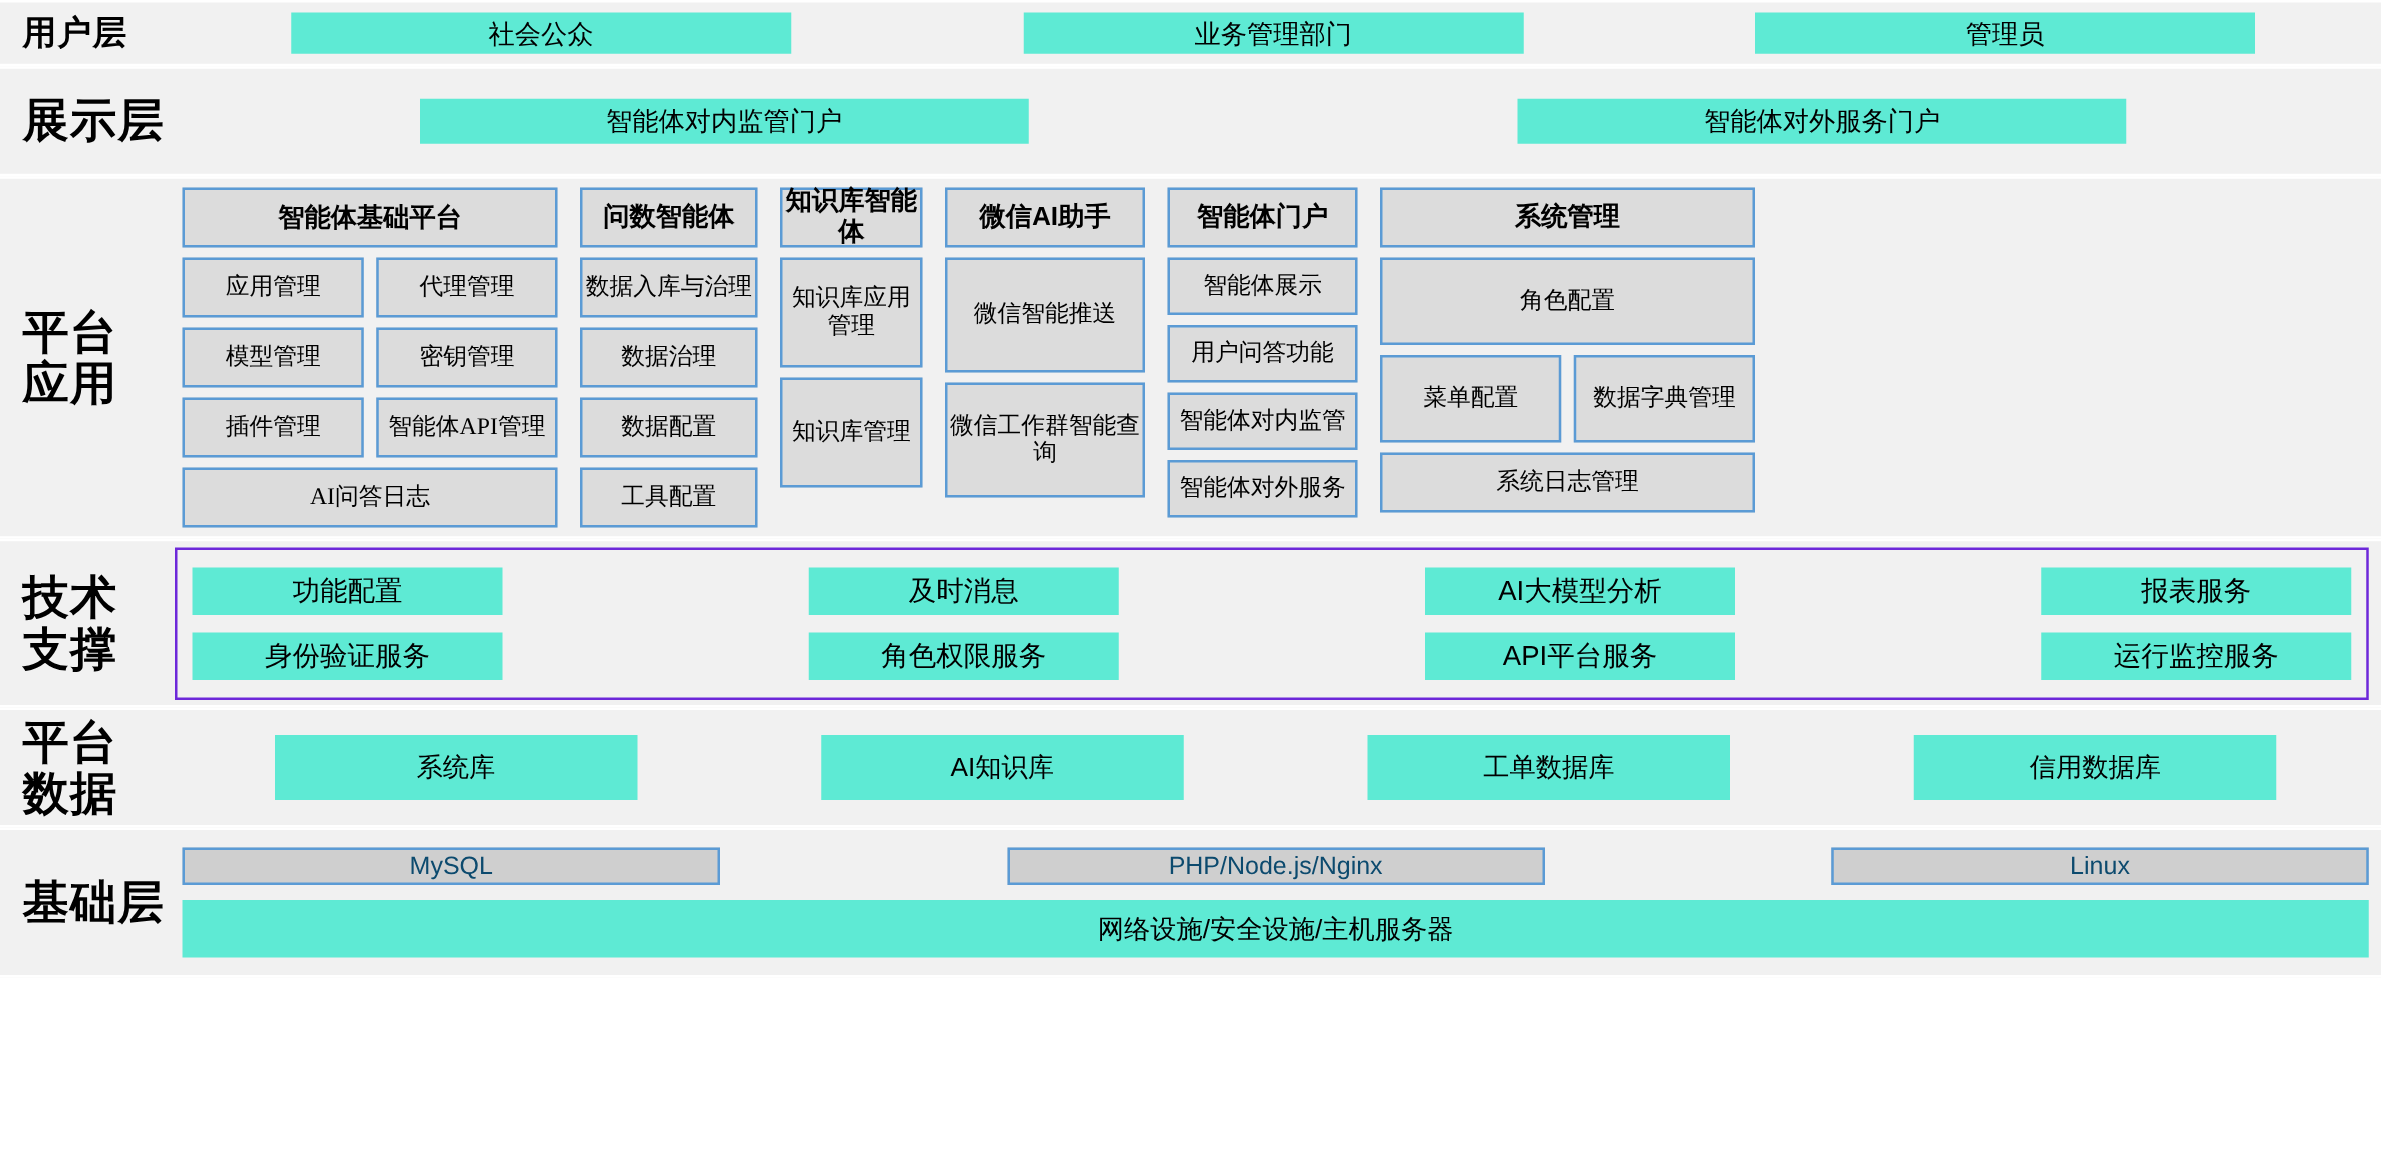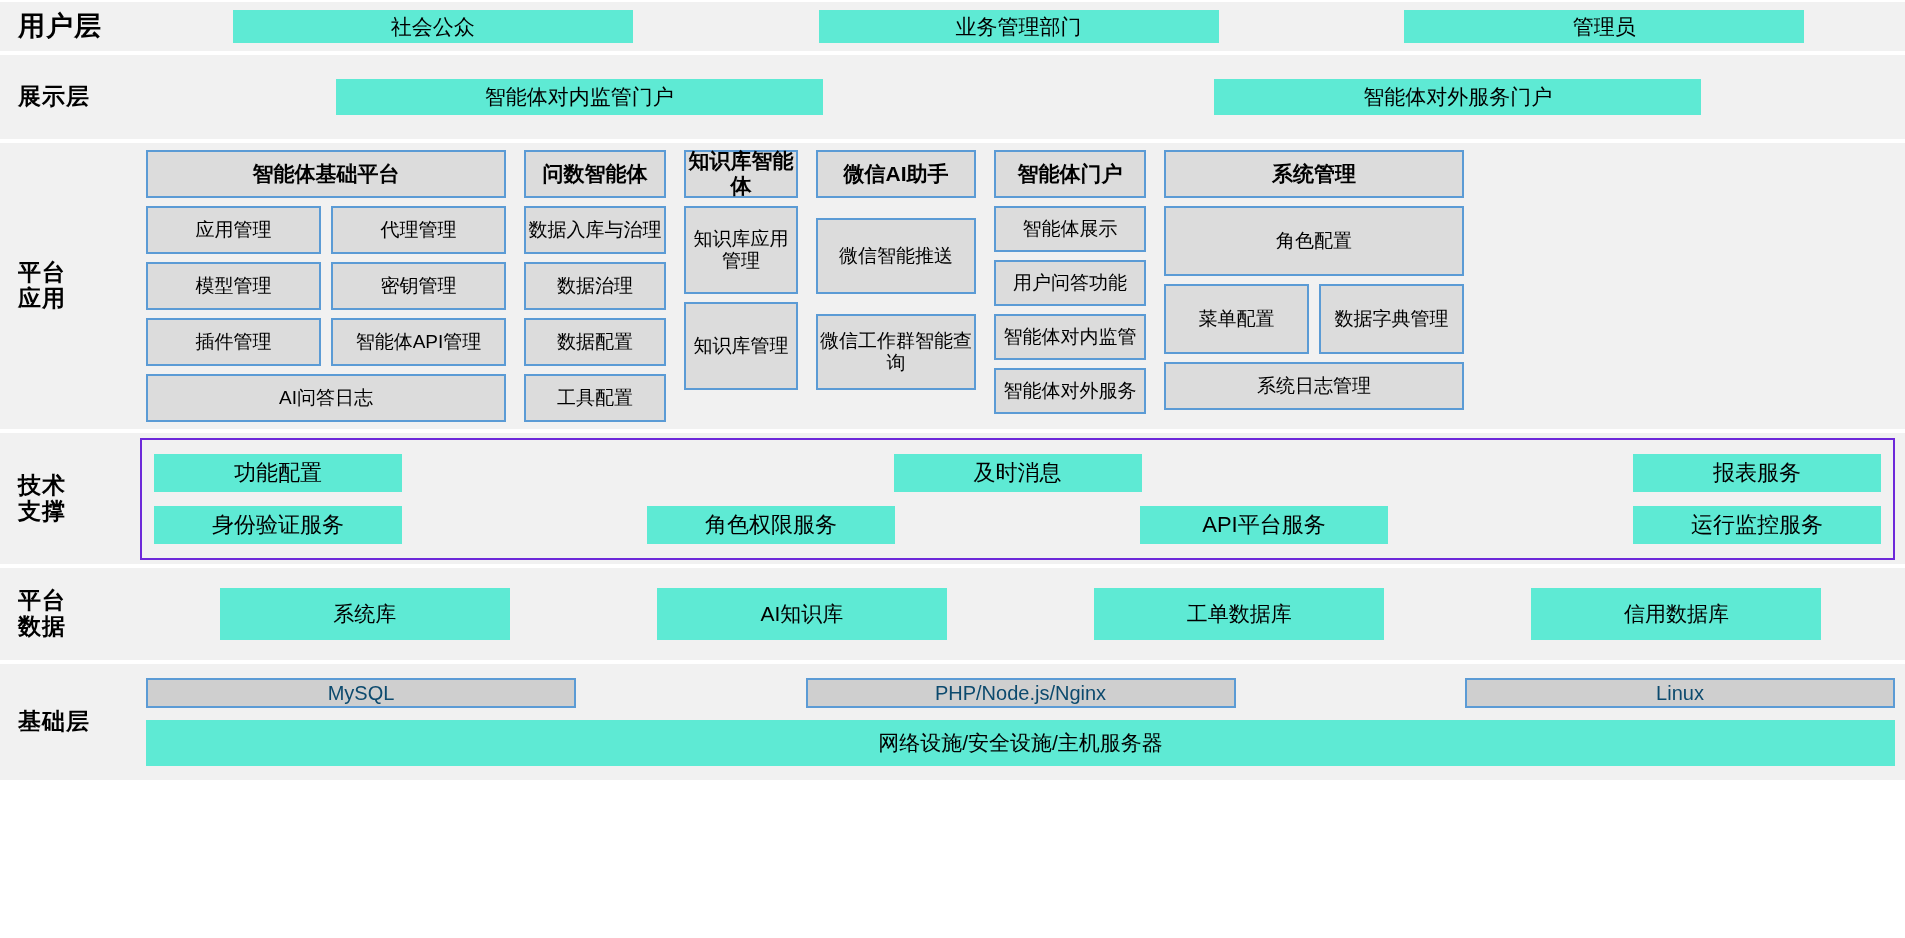--- a/index.html
+++ b/index.html
@@ -20,21 +20,21 @@
     border-top:2px solid #ffffff;
     border-bottom:2px solid #ffffff;
     box-sizing:border-box;
   }
   .layer-label{
     width:140px;min-width:140px;
     display:flex;align-items:center;justify-content:flex-start;
     padding-left:18px;
     box-sizing:border-box;
     font-weight:bold;
-    font-size:23px;
+    font-size:37px;
     line-height:1.12;
     letter-spacing:1px;
     white-space:pre-line;
   }
   .layer-body{flex:1;display:flex;align-items:center;box-sizing:border-box;}
 
   
   .blue-box{
     background:#5eead4;
     color:#000;
@@ -79,28 +79,28 @@
 
   
   #platform-layer{height:290px;}
   #platform-layer .layer-label{align-items:center;}
   .pcols{display:flex;align-items:flex-start;gap:18px;padding:12px 10px 12px 6px;width:100%;box-sizing:border-box;}
   .pcol{display:flex;flex-direction:column;gap:8px;}
   .pcol .grey-box.head{height:48px;}
   .prow{display:flex;gap:10px;}
   .prow > .grey-box{flex:1;}
 
-  .col-base{width:360px;}
+  .col-base{width:300px;font-family:Liberation Serif, serif;}
   .col-base .grey-box{height:48px;}
   .col-wen{width:142px;}
   .col-wen .grey-box{height:48px;}
   .col-kb{width:114px;}
   .col-kb .grey-box.tall{height:88px;}
   .col-wx{width:160px;}
-  .col-wx .grey-box.tall{height:76px;margin-top:12px;}
+  .col-wx .grey-box.tall{height:92px;}
   .col-portal{width:152px;}
   .col-portal .grey-box{height:46px;}
   .col-sys{width:300px;}
   .col-sys .grey-box{height:48px;}
   .col-sys .grey-box.tall{height:70px;}
 
   
   #tech-layer{height:135px;}
   .tech-wrap{
     flex:1;border:2px solid #6d28d9;background:#f1f1f1;
@@ -251,20 +251,21 @@
   </div>
 
   <div class="layer" id="tech-layer">
     <div class="layer-label">技术
 支撑</div>
     <div class="layer-body">
       <div class="tech-wrap">
         <div class="tech-row">
           <div class="blue-box">功能配置</div>
           <div class="blue-box">及时消息</div>
+          <div class="blue-box">AI大模型分析</div>
           <div class="blue-box">报表服务</div>
         </div>
         <div class="tech-row">
           <div class="blue-box">身份验证服务</div>
           <div class="blue-box">角色权限服务</div>
           <div class="blue-box">API平台服务</div>
           <div class="blue-box">运行监控服务</div>
         </div>
       </div>
     </div>

